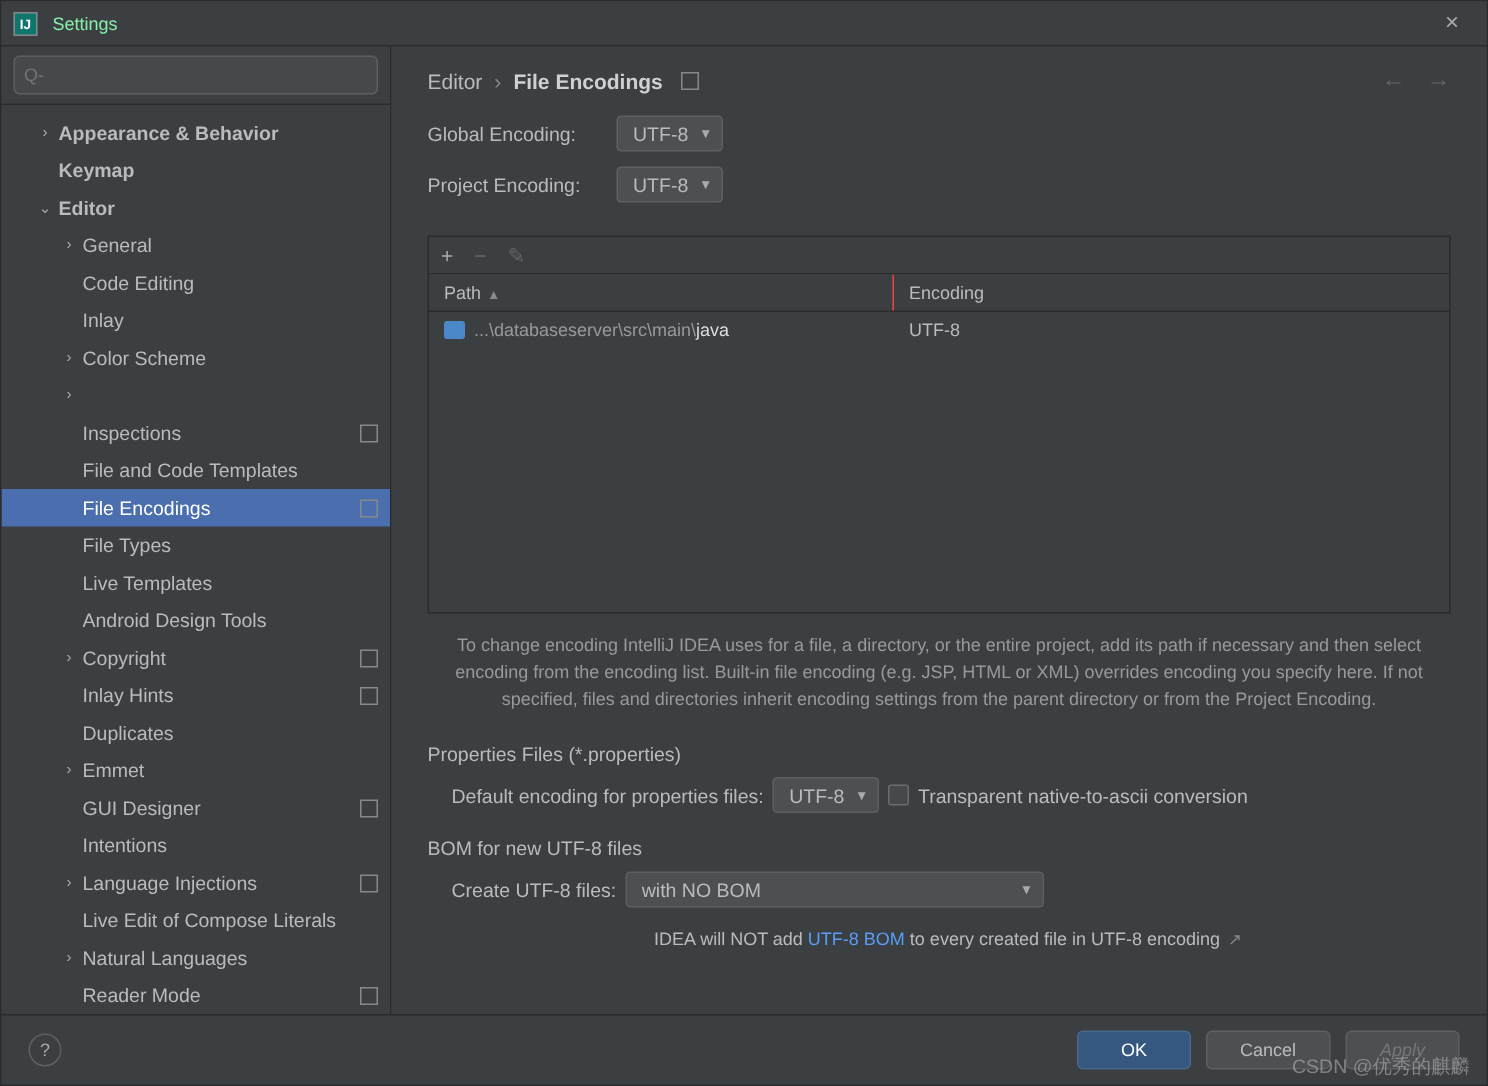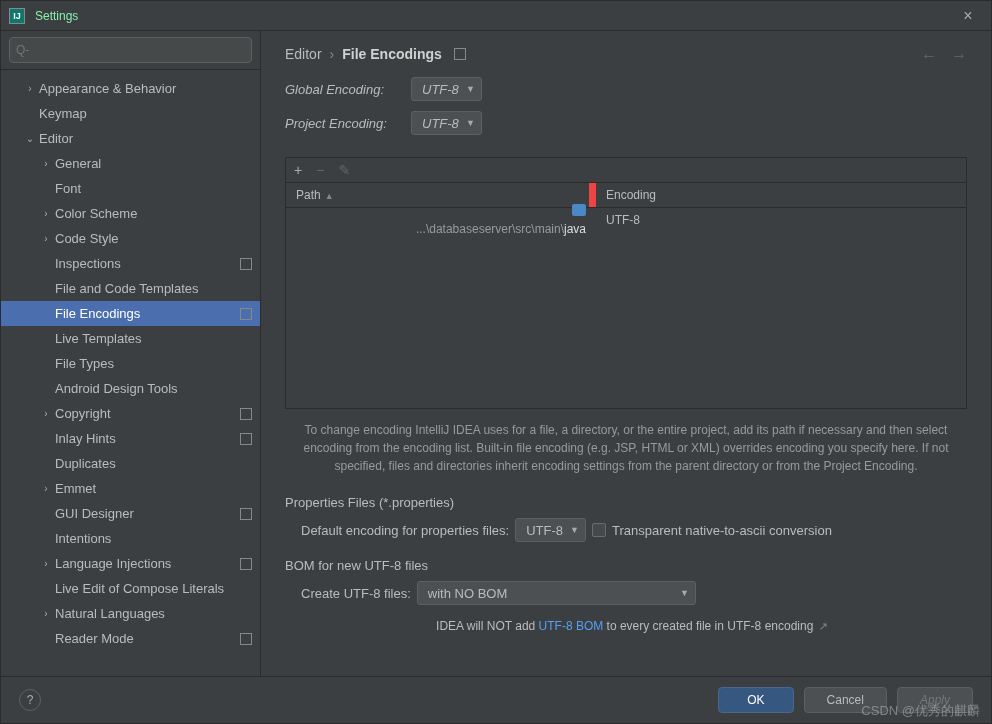--- a/index.html
+++ b/index.html
@@ -16,45 +16,45 @@
 .tree { flex: 1; overflow: auto; padding-top: 6px; }
 .tree::-webkit-scrollbar { width: 10px; }
 .tree::-webkit-scrollbar-thumb { background: #5a5d5f; border-radius: 5px; }
 .tree-item { display: flex; align-items: center; height: 25px; padding-right: 8px; cursor: pointer; position: relative; }
 .tree-item.selected { background: #4b6eaf; color: #fff; }
 .indent1 { padding-left: 22px; }
 .indent2 { padding-left: 38px; }
 .chev { width: 14px; display: inline-flex; justify-content: center; font-size: 10px; color: #aaa; margin-right: 2px; }
 .tree-item.selected .chev { color: #fff; }
 .tree-label { flex: 1; white-space: nowrap; overflow: hidden; text-overflow: ellipsis; }
-.bold { font-weight: 400; }
+.bold { font-weight: 700; }
 .badge { width: 12px; height: 12px; border: 1px solid #888; margin-left: 4px; font-size: 8px; display: flex; align-items: center; justify-content: center; }
 .main { flex: 1; display: flex; flex-direction: column; background: #3c3f41; position: relative; }
 .main-header { display: flex; align-items: center; padding: 14px 24px 10px 24px; }
 .breadcrumb { font-size: 14px; color: #bbbbbb; display: flex; align-items: center; gap: 8px; }
 .breadcrumb .sep { color: #888; }
 .breadcrumb .current { font-weight: 600; color: #d0d0d0; }
 .main-header .nav-arrows { margin-left: auto; display: flex; gap: 14px; color: #666; font-size: 16px; }
-.form-area { padding: 4px 7px 12px 24px; font-style: italic; }
+.form-area { padding: 4px 7px 12px 24px; }
 .form-row { display: flex; align-items: center; margin-bottom: 10px; }
 .form-label { width: 126px; color: #bbbbbb; }
 .combo { height: 24px; background: #4c5052; border: 1px solid #5e6060; border-radius: 3px; color: #bbbbbb; padding: 0 22px 0 10px; display: inline-flex; align-items: center; position: relative; min-width: 60px; cursor: pointer; }
 .combo .caret { position: absolute; right: 6px; font-size: 9px; color: #aaa; }
 .table-wrap { margin: 0 24px; border: 1px solid #2b2b2b; background: #3c3f41; }
 .toolbar-row { display: flex; align-items: center; gap: 14px; padding: 4px 8px; border-bottom: 1px solid #2b2b2b; }
 .tool-icn { font-size: 14px; color: #aaa; cursor: pointer; }
 .tool-icn.dim { color: #666; }
 .thead { display: flex; background: #3c3f41; border-bottom: 1px solid #2b2b2b; }
 .th { padding: 5px 10px; color: #bbbbbb; font-size: 12px; }
-.th.path { width: 310px; border-right: 7px solid #ef4444; }
+.th.path { width: 310px; border-right: 1px solid #ef4444; }
 .th .sort { font-size: 9px; margin-left: 4px; color: #888; }
 .tbody { height: 200px; }
 .trow { display: flex; align-items: center; height: 24px; }
 .td { padding: 0 10px; font-size: 12px; }
-.td.path { width: 310px; display: flex; align-items: flex-end; gap: 6px; color: #999; flex-direction: column; }
+.td.path { width: 310px; display: flex; align-items: center; gap: 6px; color: #999; }
 .td.path .hl { color: #ddd; }
 .folder-icn { width: 14px; height: 12px; background: #4a88c7; border-radius: 2px; display: inline-block; }
 .hint-text { padding: 12px 24px 14px 24px; font-size: 12px; color: #999; text-align: center; line-height: 1.5; }
 .section-label { padding: 6px 24px 8px 24px; color: #bbbbbb; }
 .sub-row { display: flex; align-items: center; padding: 0 24px 10px 40px; gap: 6px; }
 .checkbox { width: 14px; height: 14px; border: 1px solid #6a6d6f; border-radius: 2px; background: #45494a; display: inline-block; cursor: pointer; }
 .wide-combo { flex: none; width: 279px; }
 .bom-hint { padding: 4px 12px 10px 24px; text-align: center; font-size: 12px; color: #bbbbbb; }
 .link { color: #589df6; }
 .ext-icn { font-size: 11px; color: #888; margin-left: 2px; }
@@ -92,51 +92,54 @@
           <div class="tree-item indent1">
             <span class="chev">⌄</span>
             <span class="tree-label bold">Editor</span>
           </div>
           <div class="tree-item indent2">
             <span class="chev">›</span>
             <span class="tree-label">General</span>
           </div>
           <div class="tree-item indent2">
             <span class="chev"></span>
-            <span class="tree-label">Font</span>
+            <span class="tree-label">Code Editing</span>
+          </div>
+          <div class="tree-item indent2">
+            <span class="chev"></span>
+            <span class="tree-label">Inlay</span>
           </div>
           <div class="tree-item indent2">
             <span class="chev">›</span>
             <span class="tree-label">Color Scheme</span>
           </div>
           <div class="tree-item indent2">
             <span class="chev">›</span>
-            <span class="tree-label">Code Style</span>
           </div>
           <div class="tree-item indent2">
             <span class="chev"></span>
             <span class="tree-label">Inspections</span>
             <span class="badge"></span>
           </div>
           <div class="tree-item indent2">
             <span class="chev"></span>
             <span class="tree-label">File and Code Templates</span>
           </div>
           <div class="tree-item indent2 selected">
             <span class="chev"></span>
             <span class="tree-label">File Encodings</span>
             <span class="badge"></span>
           </div>
           <div class="tree-item indent2">
             <span class="chev"></span>
+            <span class="tree-label">File Types</span>
+          </div>
+          <div class="tree-item indent2">
+            <span class="chev"></span>
             <span class="tree-label">Live Templates</span>
-          </div>
-          <div class="tree-item indent2">
-            <span class="chev"></span>
-            <span class="tree-label">File Types</span>
           </div>
           <div class="tree-item indent2">
             <span class="chev"></span>
             <span class="tree-label">Android Design Tools</span>
           </div>
           <div class="tree-item indent2">
             <span class="chev">›</span>
             <span class="tree-label">Copyright</span>
             <span class="badge"></span>
           </div>

